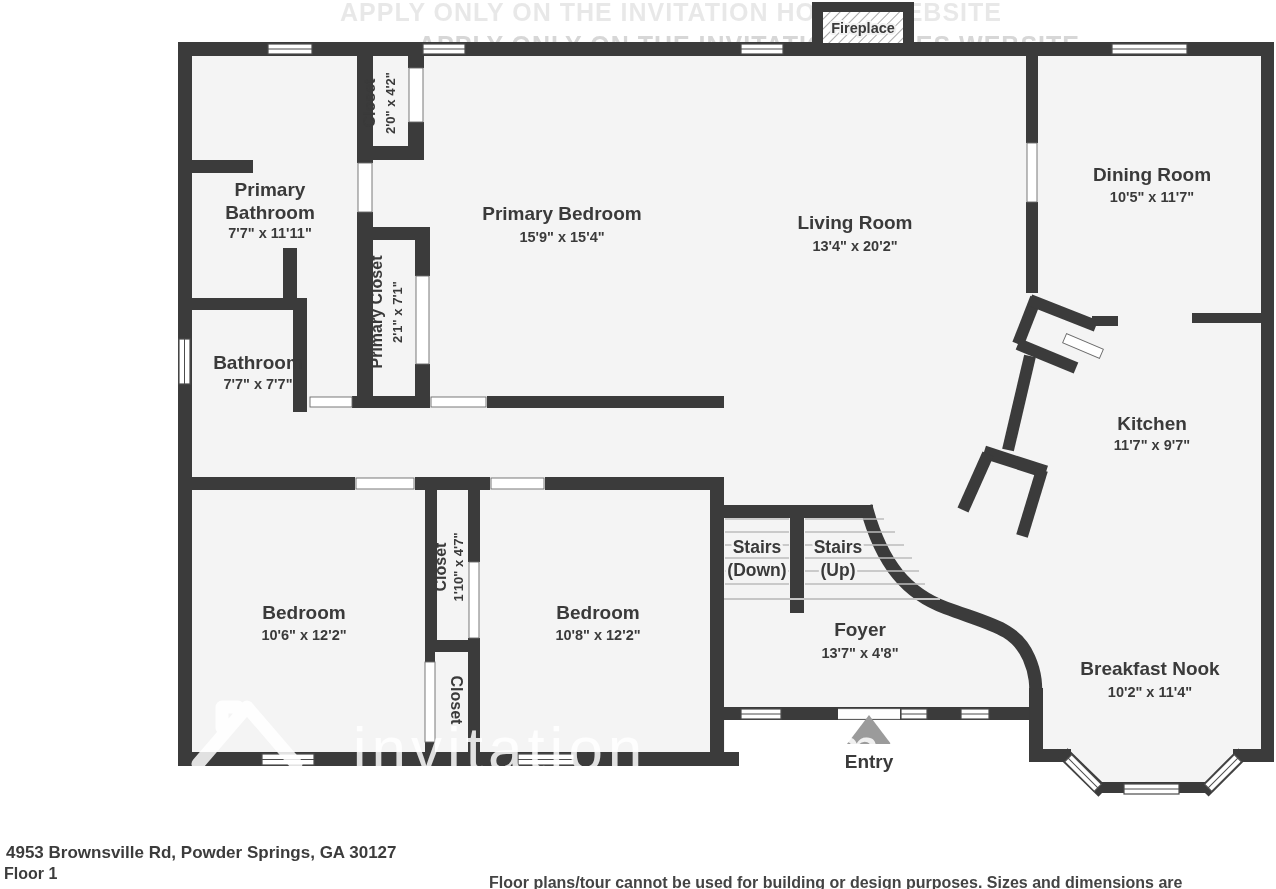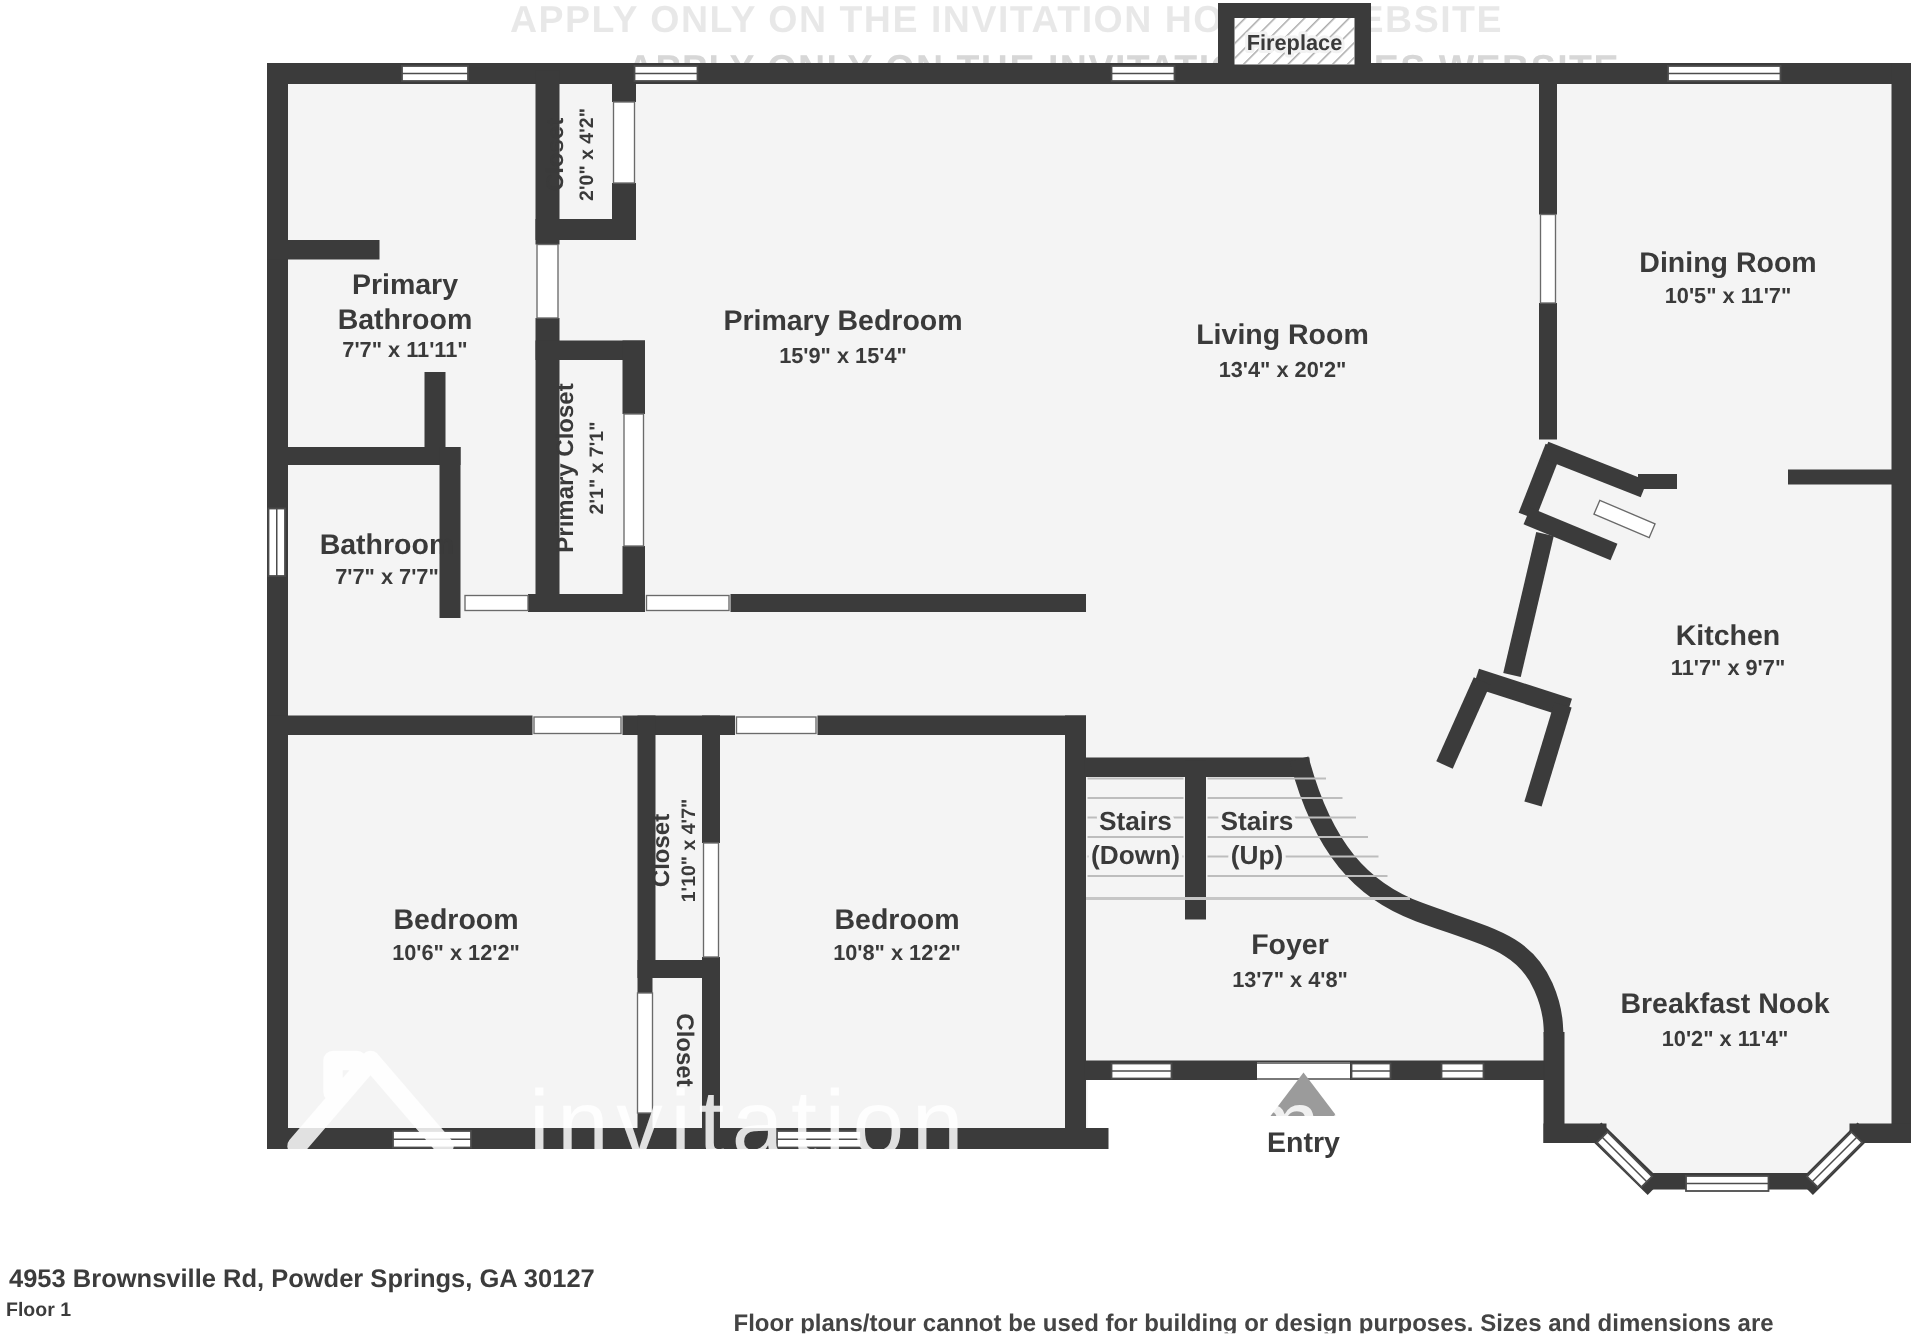--- a/index.html
+++ b/index.html
@@ -21,21 +21,21 @@
   .rds{font-size:13px;font-weight:700;fill:#3a3a3a;text-anchor:middle;}
   .halo{paint-order:stroke;stroke:#f4f4f4;stroke-width:5;stroke-linejoin:round;}
   .stairtxt{font-size:17.5px;font-weight:700;fill:#3a3a3a;text-anchor:middle;}
   .fptxt{font-size:14.5px;font-weight:700;fill:#3a3a3a;text-anchor:middle;
          paint-order:stroke;stroke:#f2f2f2;stroke-width:4;stroke-linejoin:round;}
   .wm-top{font-size:25px;font-weight:700;fill:#d7d7d7;letter-spacing:1px;}
   .wm-bot{font-size:62px;font-weight:400;fill:rgba(255,255,255,0.85);letter-spacing:5px;}
   .entrytri{fill:#9b9b9b;}
   .footer-line{position:absolute;color:#3c3c3c;}
   .addr{left:6px;top:843px;font-size:17px;font-weight:700;}
-  .floor1{left:4px;top:865px;font-size:13px;font-weight:700;}
+  .floor1{left:4px;top:865px;font-size:16px;font-weight:700;}
   .disc{left:489px;top:874px;font-size:16px;font-weight:700;color:#444;}
 </style>
 </head>
 <body>
 
 <div class="canvas">
 <svg width="1276" height="889" viewBox="0 0 1276 889">
   <defs>
     <pattern id="hatch" patternUnits="userSpaceOnUse" width="7" height="7" patternTransform="rotate(45)">
       <line x1="0" y1="0" x2="0" y2="7" stroke="#8d8d8d" stroke-width="2"></line>

